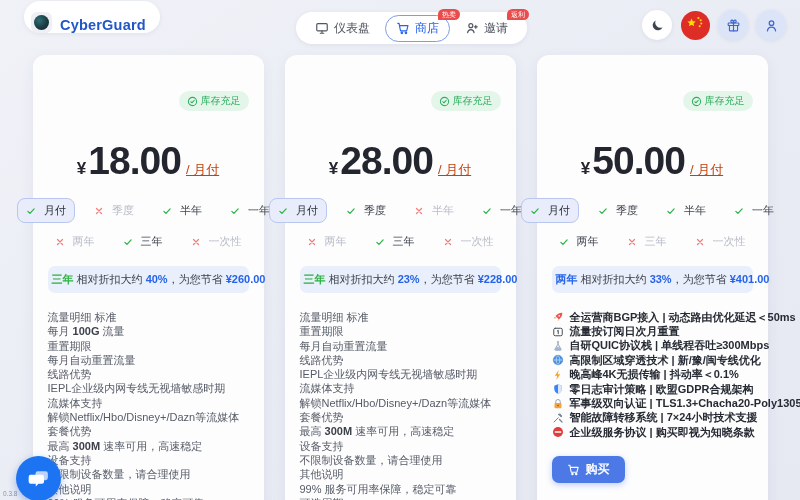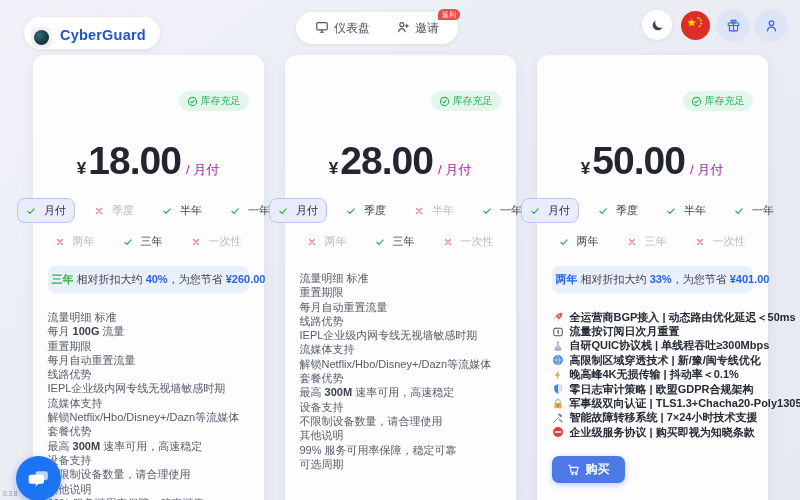--- a/index.html
+++ b/index.html
@@ -4,29 +4,29 @@
 <style>
   * { margin:0; padding:0; box-sizing:border-box; }
   html,body { width:800px; height:500px; overflow:hidden; }
   body {
     font-family:"Liberation Sans","DejaVu Sans",sans-serif;
     background:linear-gradient(145deg,#f1f2f8 0%,#e9ecf4 55%,#e6e9f2 100%);
     position:relative; color:#33363d;
   }
   svg { display:block; }
   
-  .brand-pill { position:absolute; left:24px; top:17px; height:32px; display:flex; align-items:flex-start; gap:8px;
+  .brand-pill { position:absolute; left:24px; top:1px; height:32px; display:flex; align-items:flex-end; gap:8px;
     background:#fff; border-radius:16px; padding:10px 14px 0 7px; box-shadow:0 1px 5px rgba(30,40,90,.08); cursor:pointer; }
   .brand-mark { width:21px; height:21px; border-radius:6px; background:#eef0f3; display:flex; align-items:center; justify-content:center; }
   .brand-mark i { display:block; width:15px; height:15px; border-radius:50%;
     background:radial-gradient(circle at 35% 35%, #2e6f73 0%, #1c3b43 55%, #10222b 100%); }
   .brand-text { font-size:14.5px; font-weight:bold; color:#2056c7; letter-spacing:.2px; }
   .nav-pill { position:absolute; left:296px; top:12px; height:32px; display:flex; align-items:center; gap:4px;
     background:#fff; border-radius:16px; padding:0 8px; box-shadow:0 1px 5px rgba(30,40,90,.08); }
-  .nav-item { position:relative; display:flex; gap:5px; font-size:12px; color:#50555f;
+  .nav-item { position:relative; display:flex; align-items:center; gap:5px; font-size:12px; color:#50555f;
     padding:4px 10px; border-radius:14px; border:1px solid transparent; cursor:pointer; white-space:nowrap; }
   .nav-item .nav-ic svg { width:14px; height:14px; }
   .nav-item.active { border-color:#7e9ce2; color:#2563eb; }
   .nav-badge { position:absolute; top:-7px; right:-11px; background:#ea4b4b; color:#fff; font-size:7px;
     line-height:1; padding:2px 4px; border-radius:7px 7px 7px 1px; }
   .actions { position:absolute; right:14px; top:10px; display:flex; align-items:center; gap:8px; }
   .act-btn { width:30px; height:30px; border-radius:50%; display:flex; align-items:center; justify-content:center;
     cursor:pointer; box-shadow:0 1px 4px rgba(30,40,90,.08); }
   .act-btn svg { width:15px; height:15px; }
   .act-btn.light { background:#fff; color:#3d4450; }
@@ -38,21 +38,21 @@
   .plan-card { width:231px; height:470px; background:#fdfdfe; border-radius:12px; padding:17px 15px;
     box-shadow:0 4px 14px rgba(50,60,100,.07); }
   .card-head { display:flex; align-items:center; justify-content:space-between; }
   .plan-title { font-size:14px; font-weight:bold; color:#2b2e35; }
   .stock-badge { display:flex; align-items:center; gap:3px; background:#e4f5ea; color:#2fae5e;
     font-size:10px; padding:3px 8px; border-radius:10px;margin-top:19px; }
   .stock-badge svg { width:11px; height:11px; }
   .price-row { margin-top:28px; text-align:center; display:flex; align-items:baseline; justify-content:center; }
   .price-cur { font-size:17px; font-weight:bold; color:#23262e; margin-right:2px; }
   .price-amt { font-size:39px; font-weight:bold; color:#23262e; letter-spacing:-1px; }
-  .price-unit { font-size:13px; color:#a21caf; margin-left:5px; }
+  .price-unit { font-size:13px; color:#c2410c; margin-left:5px;text-decoration:underline; }
   .chips { margin-top:15px; display:flex; flex-direction:column; align-items:center; gap:6px; }
   .chip-row { display:flex; justify-content:center; gap:10px; }
   .chip { display:inline-flex; align-items:center; gap:8px; font-size:11px; padding:4px 8px;
     border-radius:8px; border:1px solid transparent; cursor:pointer; white-space:nowrap; }
   .chip svg { width:10px; height:10px; }
   .chip.sel { background:#e9edfb; border-color:#b9c6ef; color:#2b2f3a; }
   .chip.avail { color:#40454f; }
   .chip.unavail { color:#b8bcc6; }
   .ic-green { color:#2fb344; } .ic-red { color:#ef8080; }
   .discount { margin-top:12px; background:#e9effb; border-radius:7px; padding:6px 4px;
@@ -88,20 +88,31 @@
   <nav class="nav-pill" id="nav">
       <div class="nav-item">
         <span class="nav-ic">
           <svg viewBox="0 0 24 24" fill="none" stroke="currentColor" stroke-width="2" stroke-linecap="round">
             <rect x="3" y="4.5" width="18" height="12.5" rx="2"></rect>
             <path d="M9 21h6M12 17v4"></path>
           </svg>
         </span>
         <span>仪表盘</span>
       </div>
+      <div class="nav-item active">
+        <span class="nav-ic">
+          <svg viewBox="0 0 24 24" fill="none" stroke="currentColor" stroke-width="2" stroke-linecap="round" stroke-linejoin="round">
+            <path d="M3 4h2.2l2.4 12.2a1 1 0 0 0 1 .8h8.9a1 1 0 0 0 1-.8L20.5 8H6"></path>
+            <circle cx="10" cy="20.2" r="1.3"></circle>
+            <circle cx="17" cy="20.2" r="1.3"></circle>
+          </svg>
+        </span>
+        <span>商店</span>
+        <span class="nav-badge">热卖</span>
+      </div>
       <div class="nav-item">
         <span class="nav-ic">
           <svg viewBox="0 0 24 24" fill="none" stroke="currentColor" stroke-width="2" stroke-linecap="round">
             <circle cx="10" cy="8" r="3.4"></circle>
             <path d="M4.5 20c.5-3.4 2.9-5.2 5.5-5.2s5 1.8 5.5 5.2"></path>
             <path d="M18.5 7.5v5M16 10h5"></path>
           </svg>
         </span>
         <span>邀请</span>
         <span class="nav-badge">返利</span>
@@ -324,20 +335,24 @@
           <span class="chip unavail">
             <span class="ic-red">
               <svg viewBox="0 0 24 24" fill="none" stroke="currentColor" stroke-width="3" stroke-linecap="round">
                 <path d="M6 6l12 12M18 6L6 18"></path>
               </svg>
             </span>
             <span>一次性</span>
           </span>
         </div>
      </div>
+     <div class="discount">
+       <span style="color:#2fb344;font-weight:bold">三年</span>
+       <span> 相对折扣大约 </span><b>23%</b><span>，为您节省 </span><b>¥228.00</b>
+     </div>
      <div class="features">
         <div class="feat">流量明细 标准</div>
         <div class="feat">重置期限</div>
         <div class="feat">每月自动重置流量</div>
         <div class="feat">线路优势</div>
         <div class="feat">IEPL企业级内网专线无视墙敏感时期</div>
         <div class="feat">流媒体支持</div>
         <div class="feat">解锁Netflix/Hbo/Disney+/Dazn等流媒体</div>
         <div class="feat">套餐优势</div>
         <div class="feat">最高 <b>300M</b> 速率可用，高速稳定</div>

